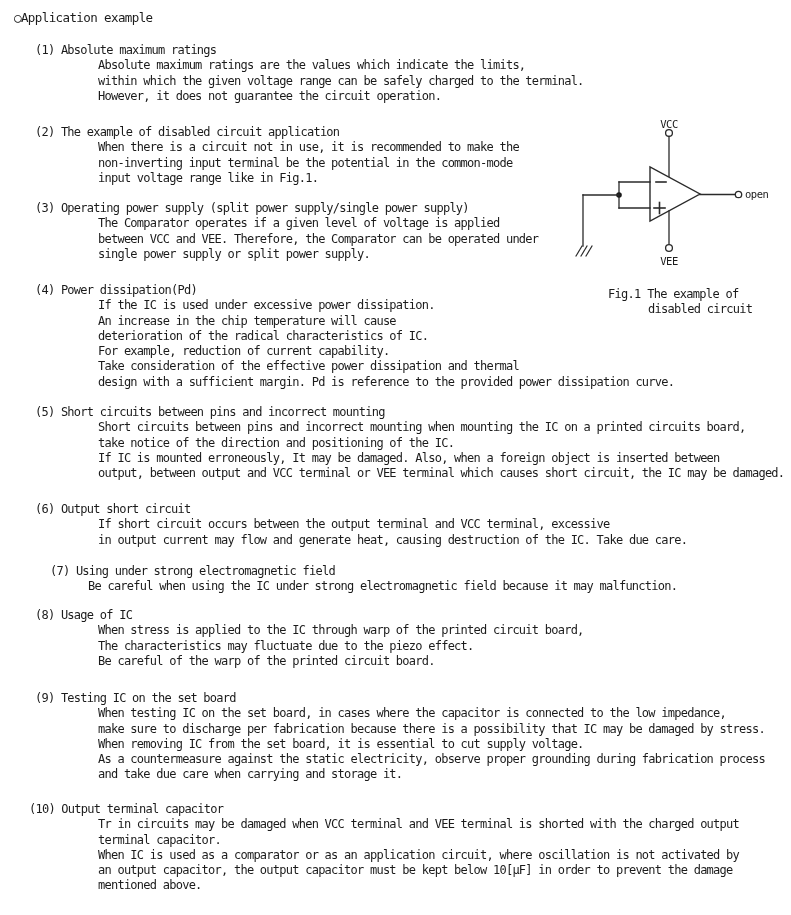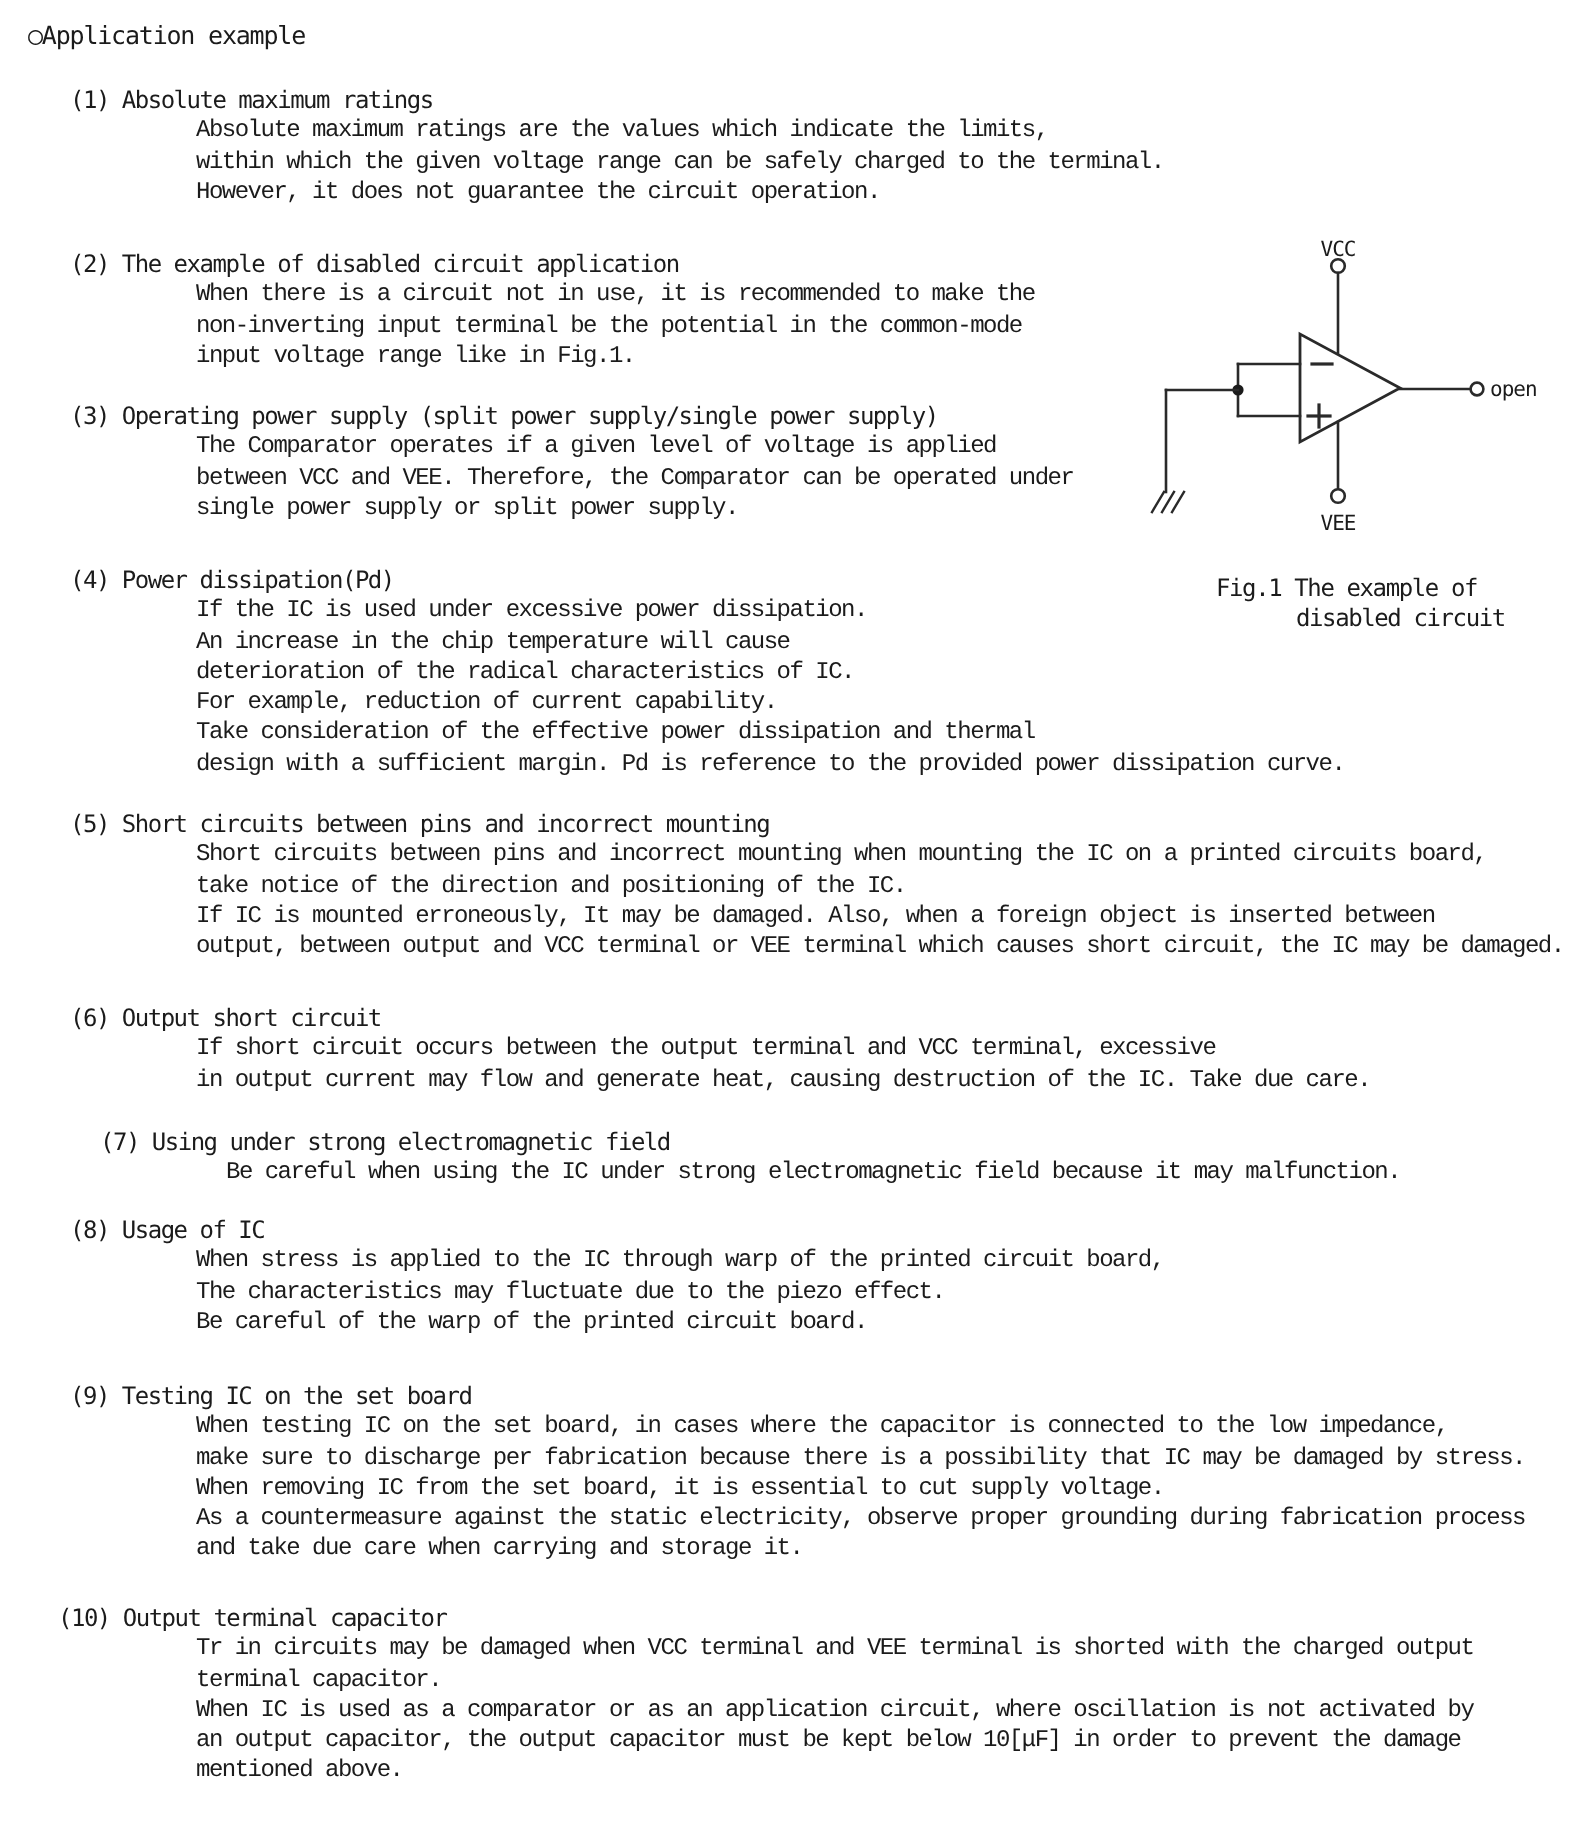--- a/index.html
+++ b/index.html
@@ -15,21 +15,21 @@
   .title{
     position:absolute;left:14px;top:10px;
     font-size:12.5px;letter-spacing:-0.6px;white-space:pre;
   }
   .section{
     position:absolute;
     font-size:12px;letter-spacing:-0.75px;line-height:15.3px;
     white-space:pre;
   }
   .sec-heading{white-space:pre;}
-  .sec-line{white-space:pre;font-family:Liberation Mono, monospace;}
+  .sec-line{white-space:pre;}
   svg text{
     font-family:"DejaVu Sans Mono","Liberation Mono",monospace;
     fill:#1b1b1b;
   }
   .fig-label{font-size:10.5px;letter-spacing:-0.5px;}
   .fig-caption{font-size:12px;letter-spacing:-0.7px;}
 </style>
 </head>
 <body>
 
@@ -37,21 +37,21 @@
 
   <div class="title">○Application example</div>
 
   <div id="sections">
       <div class="section" style="top: 43px; left: 35px;"><div class="sec-heading">(1) Absolute maximum ratings</div><div class="sec-body" style="margin-left: 63px;"><div class="sec-line">Absolute maximum ratings are the values which indicate the limits,</div><div class="sec-line">within which the given voltage range can be safely charged to the terminal.</div><div class="sec-line">However, it does not guarantee the circuit operation.</div></div></div>
       <div class="section" style="top: 125px; left: 35px;"><div class="sec-heading">(2) The example of disabled circuit application</div><div class="sec-body" style="margin-left: 63px;"><div class="sec-line">When there is a circuit not in use, it is recommended to make the</div><div class="sec-line">non-inverting input terminal be the potential in the common-mode</div><div class="sec-line">input voltage range like in Fig.1.</div></div></div>
       <div class="section" style="top: 201px; left: 35px;"><div class="sec-heading">(3) Operating power supply (split power supply/single power supply)</div><div class="sec-body" style="margin-left: 63px;"><div class="sec-line">The Comparator operates if a given level of voltage is applied</div><div class="sec-line">between VCC and VEE. Therefore, the Comparator can be operated under</div><div class="sec-line">single power supply or split power supply.</div></div></div>
       <div class="section" style="top: 283px; left: 35px;"><div class="sec-heading">(4) Power dissipation(Pd)</div><div class="sec-body" style="margin-left: 63px;"><div class="sec-line">If the IC is used under excessive power dissipation.</div><div class="sec-line">An increase in the chip temperature will cause</div><div class="sec-line">deterioration of the radical characteristics of IC.</div><div class="sec-line">For example, reduction of current capability.</div><div class="sec-line">Take consideration of the effective power dissipation and thermal</div><div class="sec-line">design with a sufficient margin. Pd is reference to the provided power dissipation curve.</div></div></div>
       <div class="section" style="top: 405px; left: 35px;"><div class="sec-heading">(5) Short circuits between pins and incorrect mounting</div><div class="sec-body" style="margin-left: 63px;"><div class="sec-line">Short circuits between pins and incorrect mounting when mounting the IC on a printed circuits board,</div><div class="sec-line">take notice of the direction and positioning of the IC.</div><div class="sec-line">If IC is mounted erroneously, It may be damaged. Also, when a foreign object is inserted between</div><div class="sec-line">output, between output and VCC terminal or VEE terminal which causes short circuit, the IC may be damaged.</div></div></div>
       <div class="section" style="top: 502px; left: 35px;"><div class="sec-heading">(6) Output short circuit</div><div class="sec-body" style="margin-left: 63px;"><div class="sec-line">If short circuit occurs between the output terminal and VCC terminal, excessive</div><div class="sec-line">in output current may flow and generate heat, causing destruction of the IC. Take due care.</div></div></div>
-      <div class="section" style="top: 564px; left: 50px;"><div class="sec-heading">(7) Using under strong electromagnetic field</div><div class="sec-body" style="margin-left: 63px;"><div class="sec-line">Be careful when using the IC under strong electromagnetic field because it may malfunction.</div></div></div>
+      <div class="section" style="top: 564px; left: 50px;"><div class="sec-heading">(7) Using under strong electromagnetic field</div><div class="sec-body" style="margin-left: 38px;"><div class="sec-line">Be careful when using the IC under strong electromagnetic field because it may malfunction.</div></div></div>
       <div class="section" style="top: 608px; left: 35px;"><div class="sec-heading">(8) Usage of IC</div><div class="sec-body" style="margin-left: 63px;"><div class="sec-line">When stress is applied to the IC through warp of the printed circuit board,</div><div class="sec-line">The characteristics may fluctuate due to the piezo effect.</div><div class="sec-line">Be careful of the warp of the printed circuit board.</div></div></div>
       <div class="section" style="top: 691px; left: 35px;"><div class="sec-heading">(9) Testing IC on the set board</div><div class="sec-body" style="margin-left: 63px;"><div class="sec-line">When testing IC on the set board, in cases where the capacitor is connected to the low impedance,</div><div class="sec-line">make sure to discharge per fabrication because there is a possibility that IC may be damaged by stress.</div><div class="sec-line">When removing IC from the set board, it is essential to cut supply voltage.</div><div class="sec-line">As a countermeasure against the static electricity, observe proper grounding during fabrication process</div><div class="sec-line">and take due care when carrying and storage it.</div></div></div>
       <div class="section" style="top: 802px; left: 29px;"><div class="sec-heading">(10) Output terminal capacitor</div><div class="sec-body" style="margin-left: 69px;"><div class="sec-line">Tr in circuits may be damaged when VCC terminal and VEE terminal is shorted with the charged output</div><div class="sec-line">terminal capacitor.</div><div class="sec-line">When IC is used as a comparator or as an application circuit, where oscillation is not activated by</div><div class="sec-line">an output capacitor, the output capacitor must be kept below 10[μF] in order to prevent the damage</div><div class="sec-line">mentioned above.</div></div></div>
     </div>
 
   <svg width="216" height="215" viewBox="0 0 216 215" style="position:absolute;left:575px;top:110px;" stroke-linecap="square">
 
     <text class="fig-label" x="94" y="18" text-anchor="middle">VCC</text>
     <circle cx="94" cy="23" r="3.4" fill="#fff" stroke="#2a2a2a" stroke-width="1.3"></circle>
     <line x1="94" y1="26.5" x2="94" y2="67" stroke="#2a2a2a" stroke-width="1.3"></line>

